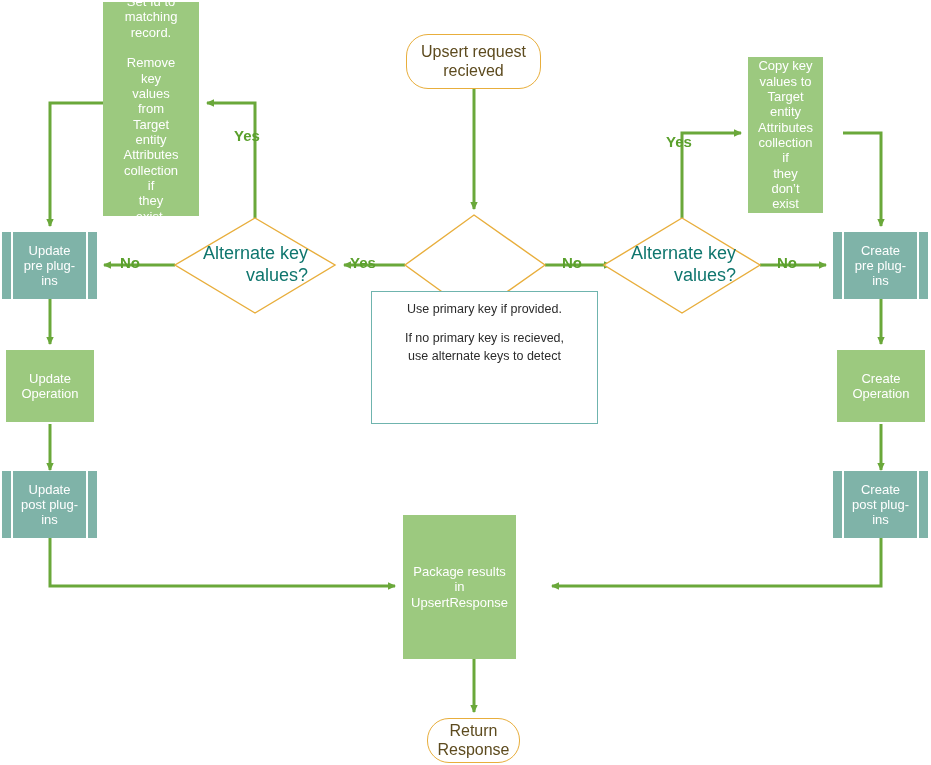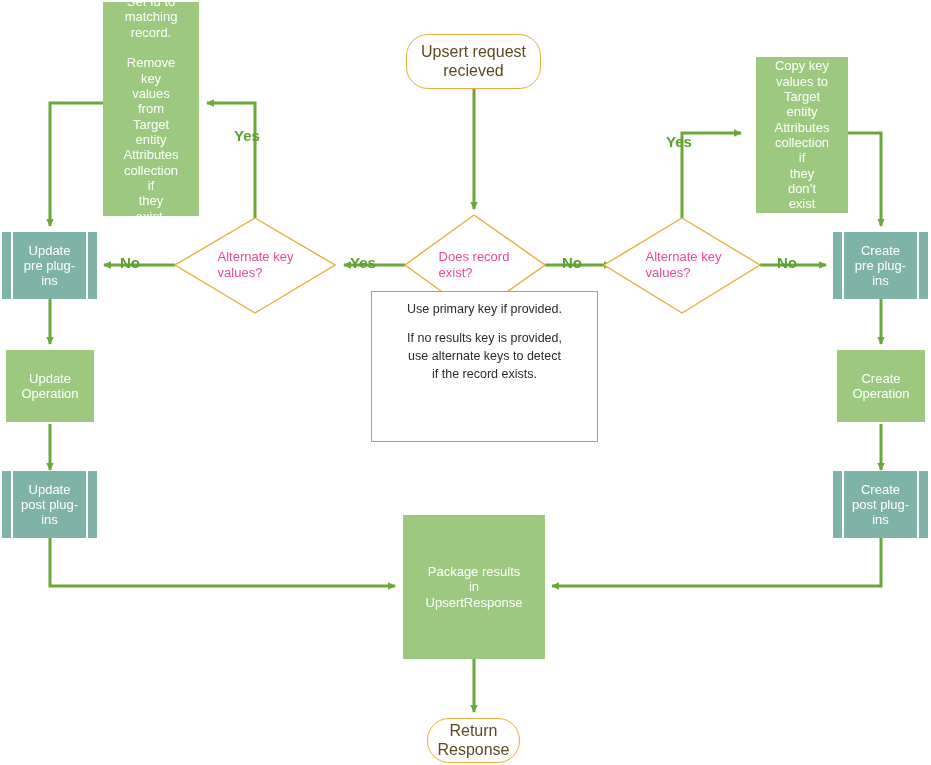--- a/index.html
+++ b/index.html
@@ -31,28 +31,28 @@
   .pdp .txt{position:relative;z-index:2;padding:0 12px;}
 
   
   .term{
     border:1.4px solid #E8AE3C;border-radius:22px;background:#ffffff;
     color:#5d4b1f;font-size:16px;
   }
 
   
   .dec-label{
-    position:absolute;color:#ec4899;font-size:13px;text-align:left;
+    position:absolute;color:#0f766e;font-size:18px;text-align:right;
     display:flex;align-items:center;justify-content:center;line-height:1.2;
   }
 
   
   .note{
     border:1.3px solid #6FB4AE;background:#ffffff;color:#2b2b2b;font-size:12.5px;
-    display:block;padding:8px 10px 27px 10px;text-align:center;line-height:1.45;
+    display:block;padding:8px 10px 9px 10px;text-align:center;line-height:1.45;
   }
   .note .l1{display:block;}
   .note .gap{display:block;height:11px;}
   .note .l2{display:block;}
 
   
   .elabel{
     position:absolute;color:#5aa02c;font-size:15px;font-weight:700;
     background:transparent;white-space:nowrap;
   }
@@ -113,65 +113,58 @@
 
   </svg>
 
   <div class="node term" style="left:406px;top:34px;width:135px;height:55px;">
     <div>
       <span>Upsert request</span><br>
       <span>recieved</span>
     </div>
   </div>
 
-  <div class="dec-label" style="left:414px;top:240px;width:120px;height:50px;">
-    <div>
-      <span>Does record</span><br>
-      <span>exist?</span>
-    </div>
-  </div>
 
   <div class="dec-label" style="left:192px;top:240px;width:127px;height:50px;">
     <div>
       <span>Alternate key</span><br>
       <span>values?</span>
     </div>
   </div>
 
   <div class="dec-label" style="left:620px;top:240px;width:127px;height:50px;">
     <div>
       <span>Alternate key</span><br>
       <span>values?</span>
     </div>
   </div>
 
   <div class="note" style="position:absolute;left:371px;top:291px;width:205px;height:114px;">
     <span class="l1">Use primary key if provided.</span>
     <span class="gap"></span>
-    <span class="l2">If no results key is provided,</span>
+    <span class="l2">If no primary key is recieved,</span>
     <span class="l2">use alternate keys to detect</span>
-    <span class="l2">if the record exists.</span>
   </div>
 
   <div class="node proc" style="left:103px;top:2px;width:96px;height:214px;">
     <div>
       <span>Set Id to</span><br>
       <span>matching</span><br>
       <span>record.</span><br>
       <br>
       <span>Remove key</span><br>
       <span>values from</span><br>
       <span>Target entity</span><br>
       <span>Attributes</span><br>
       <span>collection if</span><br>
       <span>they exist.</span>
     </div>
   </div>
 
-  <div class="node proc" style="left:748px;top:57px;width:92px;height:156px;margin-left:8px;">
+  <div class="node proc" style="left:748px;top:57px;width:75px;height:156px;">
     <div>
       <span>Copy key</span><br>
       <span>values to</span><br>
       <span>Target entity</span><br>
       <span>Attributes</span><br>
       <span>collection if</span><br>
       <span>they don’t</span><br>
       <span>exist</span>
     </div>
   </div>
@@ -223,21 +216,21 @@
   <div class="node pdp" style="left:833px;top:471px;width:95px;height:67px;">
     <span class="bar barL"></span>
     <span class="bar barR"></span>
     <div class="txt">
       <span>Create</span><br>
       <span>post plug-</span><br>
       <span>ins</span>
     </div>
   </div>
 
-  <div class="node proc big" style="left:403px;top:515px;width:142px;height:144px;">
+  <div class="node proc big" style="left:403px;top:515px;width:113px;height:144px;">
     <div>
       <span>Package results in</span><br>
       <span>UpsertResponse</span>
     </div>
   </div>
 
   <div class="node term" style="left:427px;top:718px;width:93px;height:45px;">
     <div>
       <span>Return</span><br>
       <span>Response</span>

